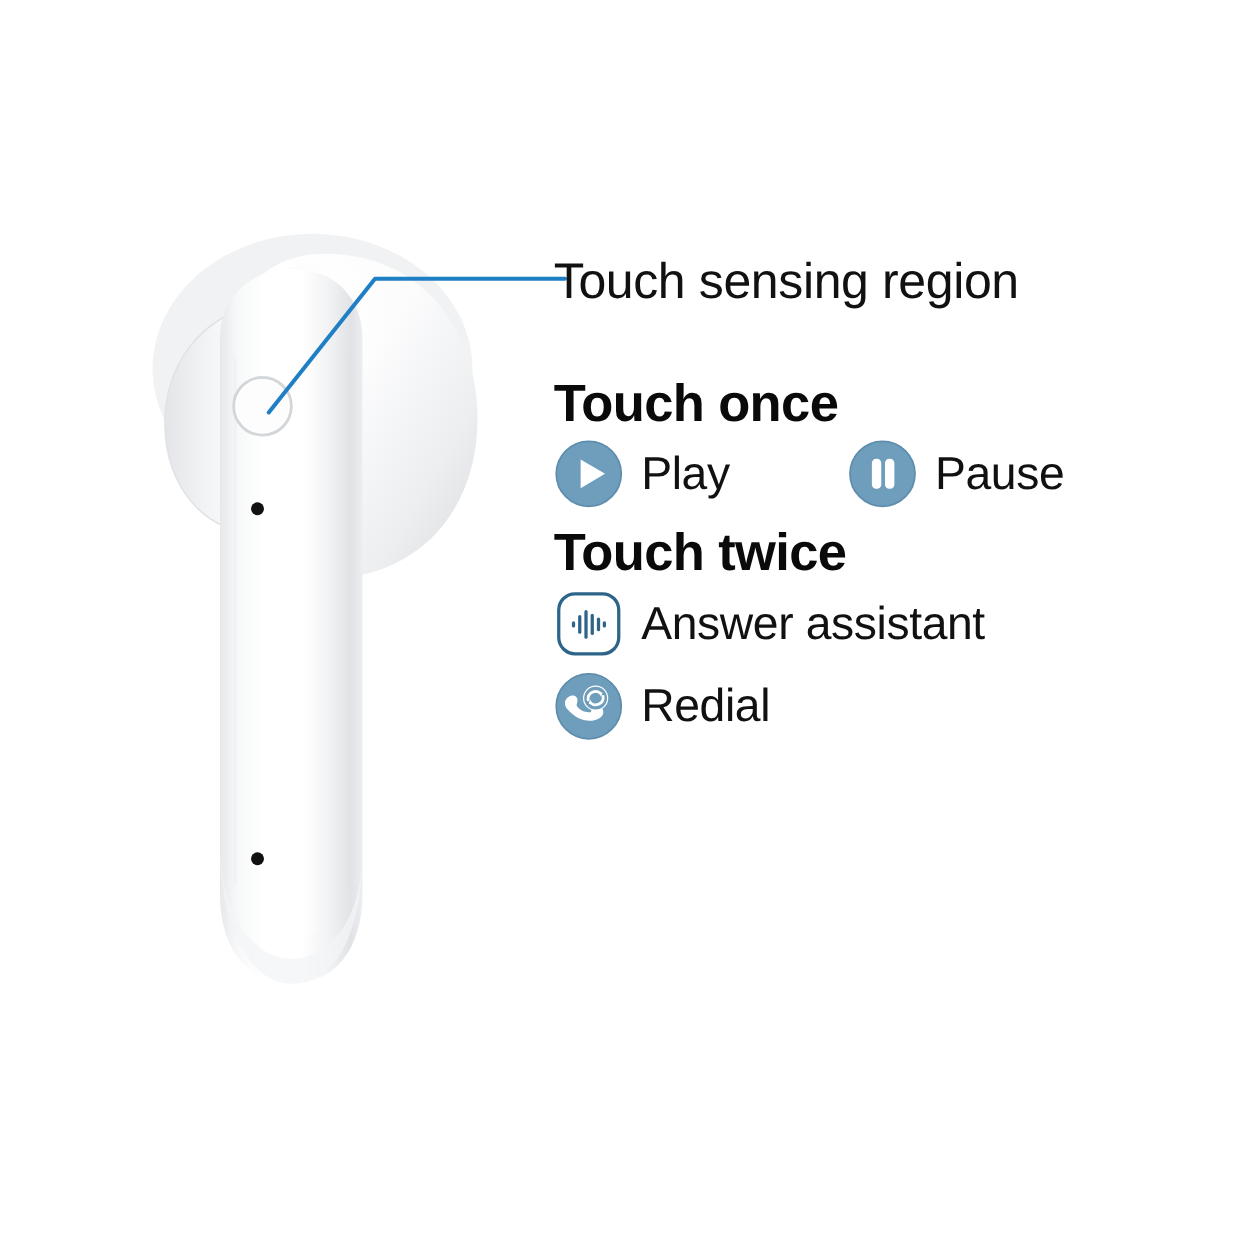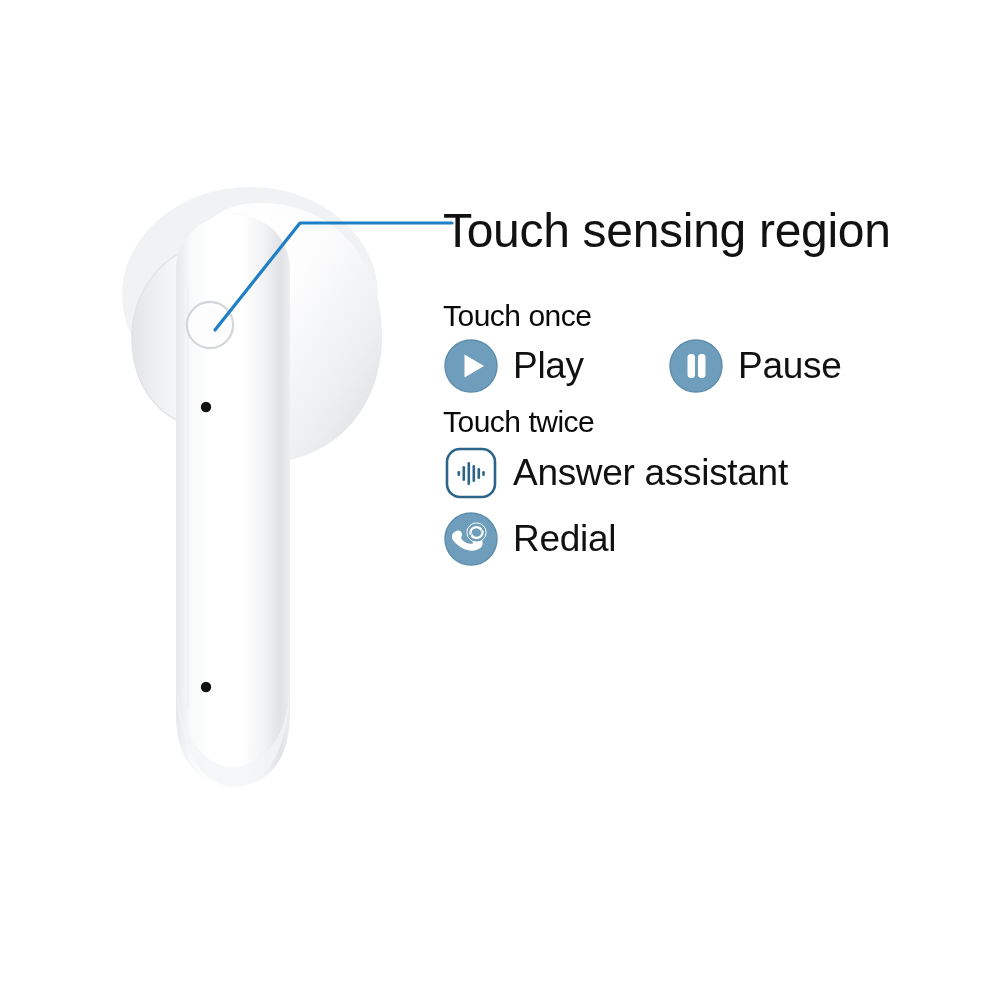--- a/index.html
+++ b/index.html
@@ -32,50 +32,50 @@
     top: 0;
     width: 1000px;
     height: 1000px;
     pointer-events: none;
   }
 
   #callout-label {
     position: absolute;
     left: 443px;
     top: 203px;
-    font-size: 48px;
+    font-size: 40px;
     color: #111111;
     white-space: nowrap;
     letter-spacing: -0.3px;
   }
 
   
   #instructions {
     position: absolute;
     left: 443px;
     top: 300px;
     width: 520px;
   }
 
   .section { margin-bottom: 2px; }
 
   .section-heading {
-    font-size: 30px;
-    font-weight: normal;
+    font-size: 42px;
+    font-weight: bold;
     color: #0a0a0a;
     letter-spacing: -0.5px;
     line-height: 1.08;
     margin: 0 0 6px 0;
   }
   .section-heading.tight-top { margin-top: 6px; }
 
   .action-row {
     display: flex;
     align-items: center;
-    gap: 1px;
+    gap: 11px;
     margin-bottom: 6px;
   }
 
   .action-item {
     display: flex;
     align-items: center;
   }
   .action-item.col-a { width: 224px; }
 
   .action-icon {

